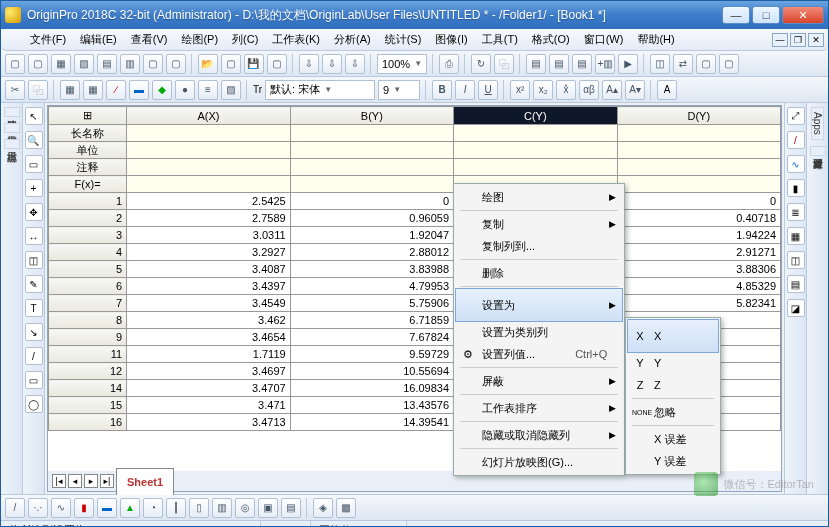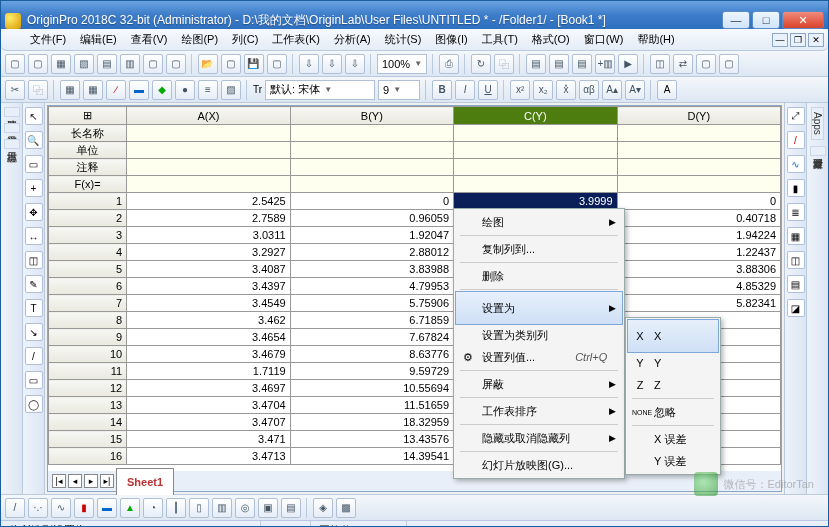--- a/index.html
+++ b/index.html
@@ -1,18 +1,18 @@
 <!DOCTYPE html>
 <html><head>
 <meta charset="utf-8">
 <style>
   * { box-sizing: border-box; margin: 0; padding: 0; font-family: "Microsoft YaHei", Tahoma, sans-serif; font-size: 11px; }
   body { width: 829px; height: 527px; background: #f0f0f0; overflow: hidden; position: relative; border: 1px solid #1a5ea0; }
   
-  .titlebar { height: 28px; background: linear-gradient(#6aa3e0,#3d7cc9,#2e6fbf); display: flex; align-items: flex-end; padding: 0 4px; color: #fff; }
+  .titlebar { height: 28px; background: linear-gradient(#6aa3e0,#3d7cc9,#2e6fbf); display: flex; align-items: center; padding: 0 4px; color: #fff; }
   .titlebar .app-icon { width: 16px; height: 16px; background: radial-gradient(circle at 30% 30%, #ffec6b, #d99a00); border-radius: 3px; margin-right: 6px; }
   .titlebar .title { flex: 1; font-size: 12px; text-shadow: 0 1px 1px rgba(0,0,0,.3); white-space: nowrap; overflow: hidden; }
   .winbtns { display: flex; gap: 2px; }
   .winbtn { width: 28px; height: 18px; background: linear-gradient(#eef6ff,#cfe4fb); border: 1px solid #5a8cc7; border-radius: 3px; display: flex; align-items: center; justify-content: center; font-size: 11px; color: #333; }
   .winbtn.close { background: linear-gradient(#f08b7a,#d9432a); color: #fff; width: 42px; }
   
   .menubar { height: 22px; background: linear-gradient(#f7f9fc,#e4ecf7); border-bottom: 1px solid #b9c9de; display: flex; align-items: center; padding: 0 4px; border-radius: 6px; }
   .menubar .mi { padding: 2px 7px; color: #000; }
   .menubar .docicons { margin-left: auto; display: flex; gap: 2px; }
   .docbtn { width: 16px; height: 14px; border: 1px solid #8aa6c9; background: #e9f1fb; font-size: 9px; display: flex; align-items:center; justify-content:center; }
@@ -36,31 +36,31 @@
   .grid { flex:1; overflow:hidden; position:relative; }
   table { border-collapse: collapse; width: 100%; table-layout: fixed; }
   th, td { border: 1px solid #999; height: 17px; font-size: 11px; padding: 0 4px; background:#fff; }
   th { background: linear-gradient(#f7f7f3,#e9e9e0); font-weight: normal; text-align:center; }
   th.colhead { height: 18px; }
   th.rowhead { text-align: right; width: 55px; background: linear-gradient(#f7f7f3,#e9e9e0); }
   tr.label th.rowhead { text-align:center; }
   tr.label td { background: #fffff0; }
   col.idx { width: 55px; } col.c { width: 115px; }
   td { text-align: right; }
-  th.sel, td.sel { background: #4d7c0f; color: #fff; }
+  th.sel, td.sel { background: #0f172a; color: #fff; }
   td.msel { background: #0a1e5a; color:#fff; }
   .sheet-tabs { height: 20px; background:#e9eff8; display:flex; align-items:center; padding:0 4px; }
   .navbtn { width:14px; height:14px; border:1px solid #888; background:#fff; margin-right:2px; display:flex; align-items:center; justify-content:center; font-size:9px;}
   .sheettab { background:#fff; border:1px solid #888; border-bottom:none; padding:7px 10px; font-weight:bold; color:#b33; }
   .scrollspace { flex:1; }
   
   .ctx { position:absolute; background:#f4f4f4; border:1px solid #9aa; box-shadow:2px 2px 5px rgba(0,0,0,.3); padding:2px; z-index:50; }
   .ctx .row { display:flex; align-items:center; height:22px; padding:0 18px 0 26px; position:relative; white-space:nowrap; color:#000; }
   .ctx .row.sub::after { content:"▶"; position:absolute; right:6px; font-size:9px; }
-  .ctx .row .sc { margin-left:40px; color:#555;font-style:italic; }
+  .ctx .row .sc { margin-left:40px; color:#555; }
   .ctx .row.hl { background: linear-gradient(#e7f0fb,#cfe0f6); border:1px solid #7da7d9; height:34px; margin:-1px; }
   .ctx hr { border:none; border-top:1px solid #ccc; margin:2px 4px; }
   .ctx .ico { position:absolute; left:4px; width:16px; text-align:center; }
   
   .bottombar { height: 26px; background: linear-gradient(#f4f7fb,#dde7f3); border-top:1px solid #b9c9de; display:flex; align-items:center; padding:0 4px; gap:3px; }
   .status { height: 20px; background:#e9eff8; border-top:1px solid #b9c9de; display:flex; align-items:center; font-size:11px; }
   .status .cell { padding:0 8px; border-right:1px solid #c0cde0; height:100%; display:flex; align-items:center; }
   .watermark { position:absolute; right:14px; bottom:30px; font-size:16px; color:#888; opacity:.55; display:flex; align-items:center; gap:6px; z-index:60; }
   .wmicon { width:24px; height:24px; border-radius:4px; background:radial-gradient(circle at 40% 40%, #7de07d, #1a8a1a); }
 </style>
@@ -268,21 +268,21 @@
   <td>3.0311</td>
   <td>1.92047</td>
   <td class="msel"></td>
   <td>1.94224</td>
             </tr>
             <tr>
               <th class="rowhead">4</th>
   <td>3.2927</td>
   <td>2.88012</td>
   <td class="msel"></td>
-  <td>1.22437</td>
+  <td>2.91271</td>
             </tr>
             <tr>
               <th class="rowhead">5</th>
   <td>3.4087</td>
   <td>3.83988</td>
   <td class="msel"></td>
   <td>3.88306</td>
             </tr>
             <tr>
               <th class="rowhead">6</th>
@@ -306,51 +306,37 @@
   <td></td>
             </tr>
             <tr>
               <th class="rowhead">9</th>
   <td>3.4654</td>
   <td>7.67824</td>
   <td class="msel"></td>
   <td></td>
             </tr>
             <tr>
-              <th class="rowhead">10</th>
-  <td>3.4679</td>
-  <td>8.63776</td>
-  <td class="msel"></td>
-  <td></td>
-            </tr>
-            <tr>
               <th class="rowhead">11</th>
   <td>1.7119</td>
   <td>9.59729</td>
   <td class="msel"></td>
   <td></td>
             </tr>
             <tr>
               <th class="rowhead">12</th>
   <td>3.4697</td>
   <td>10.55694</td>
   <td class="msel"></td>
   <td></td>
             </tr>
             <tr>
-              <th class="rowhead">13</th>
-  <td>3.4704</td>
-  <td>11.51659</td>
-  <td class="msel"></td>
-  <td></td>
-            </tr>
-            <tr>
               <th class="rowhead">14</th>
   <td>3.4707</td>
-  <td>18.32959</td>
+  <td>16.09834</td>
   <td class="msel"></td>
   <td></td>
             </tr>
             <tr>
               <th class="rowhead">15</th>
   <td>3.471</td>
   <td>13.43576</td>
   <td class="msel"></td>
   <td></td>
             </tr>
@@ -384,25 +370,28 @@
     <div class="vbtn">◫</div>
     <div class="vbtn">▤</div>
     <div class="vbtn">◪</div>
   </div>
 
   <div class="vstrip right">
     <div class="vlabel">Apps</div>
     <div class="vlabel">对象管理器</div>
   </div>
 
-  <div class="ctx" style="left:452px; top:105px; width:172px">
+  <div class="ctx" style="left:452px; top:80px; width:172px">
     <div class="row sub">
         <span>绘图</span>
       </div>
     <hr>
+    <div class="row sub">
+        <span>复制</span>
+      </div>
     <div class="row">
         <span>复制列到...</span>
       </div>
     <hr>
     <div class="row">
         <span>删除</span>
       </div>
     <hr>
     <div class="row sub hl">
         <span>设置为</span>

